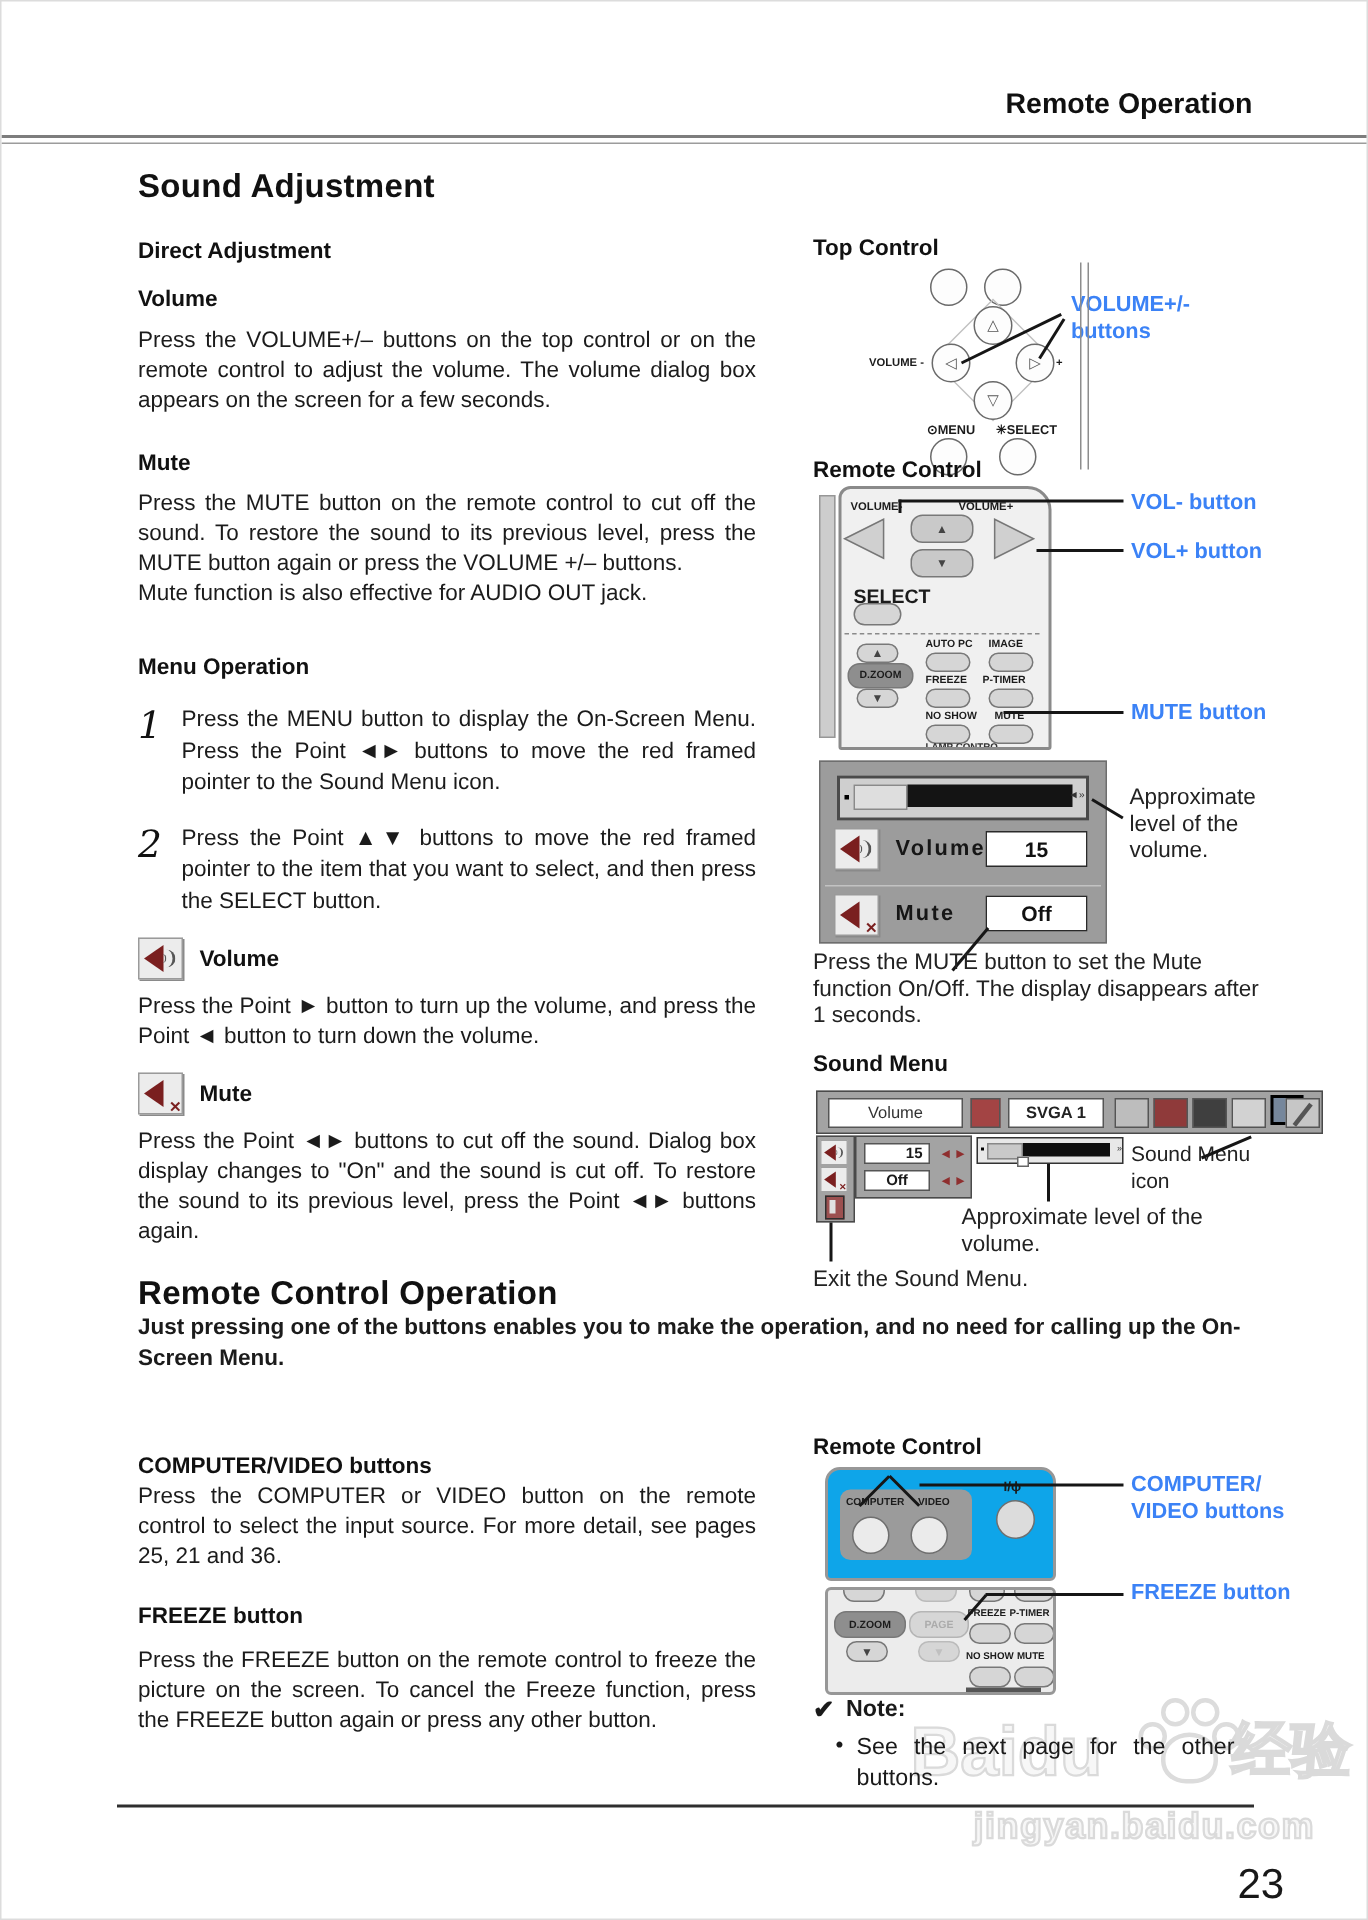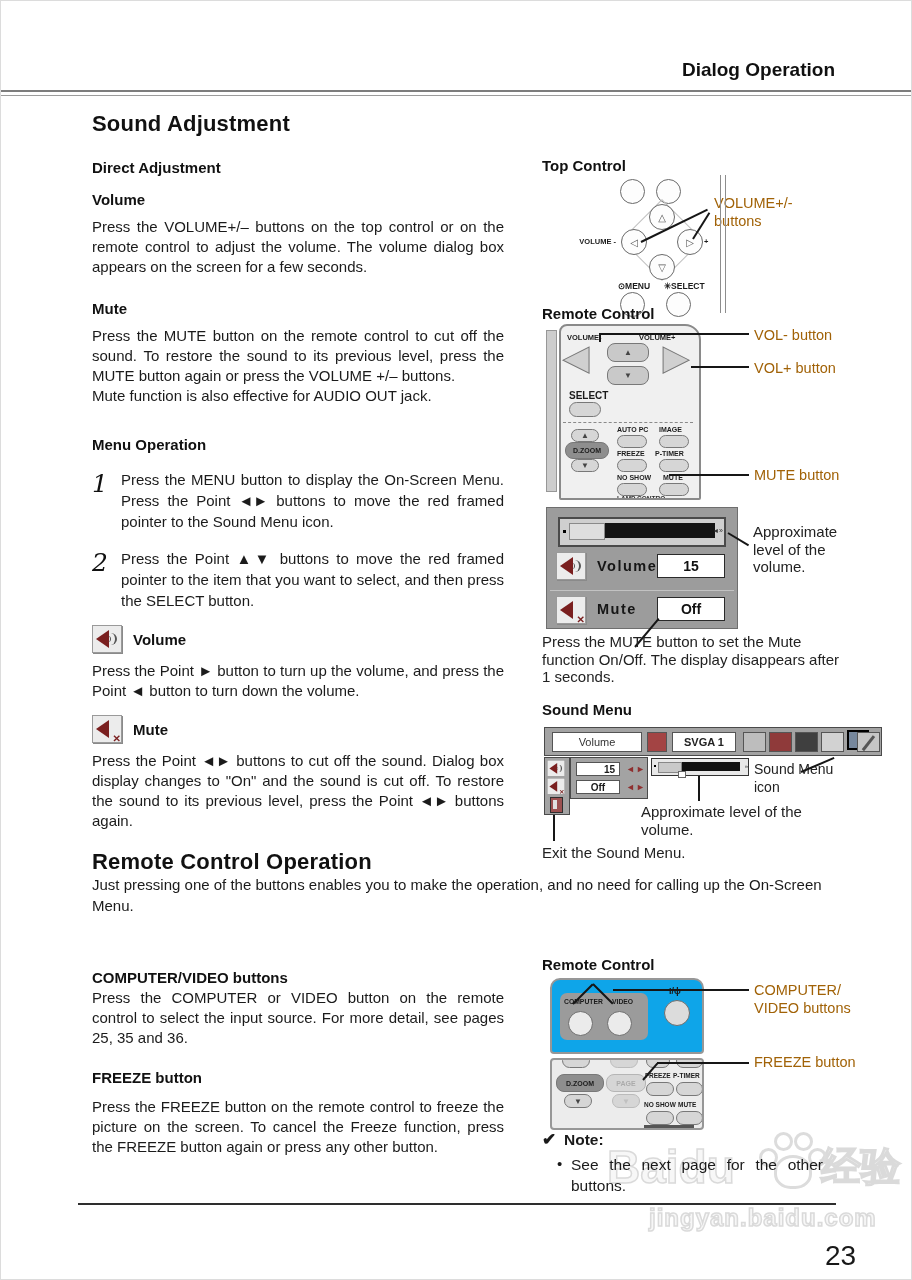--- a/index.html
+++ b/index.html
@@ -7,21 +7,21 @@
         font-family:"Liberation Sans", sans-serif;color:#1a1a1a;
         border:1px solid #dcdcdc;box-sizing:border-box;overflow:hidden;}
   .abs{position:absolute;}
   .b{font-weight:700;}
   .h1{font-size:22px;font-weight:700;color:#111;letter-spacing:.2px;margin:0;}
   .h3{font-size:15px;font-weight:700;color:#111;margin:0;}
   .p{font-size:15px;line-height:20px;color:#1b1b1b;text-align:justify;margin:0;}
   .pn{font-size:15px;line-height:20px;color:#1b1b1b;margin:0;}
   .small{font-size:15px;line-height:17.5px;color:#222;}
   .lbl{position:absolute;font-weight:700;color:#161616;white-space:nowrap;}
-  .callout{position:absolute;font-size:14.5px;font-weight:400;color:#a16207;white-space:nowrap;}
+  .callout{position:absolute;font-size:14.5px;font-weight:700;color:#3b82f6;white-space:nowrap;}
   .callout-r{position:absolute;font-size:14px;color:#222;white-space:nowrap;}
   .cl{position:absolute;height:2px;background:#161616;transform-origin:0 50%;}
   .vline{position:absolute;width:1.5px;background:#161616;}
   .hline{position:absolute;height:1.5px;background:#161616;}
   .c{position:absolute;border-radius:50%;border:1.5px solid #6a6a6a;background:#fdfdfd;
      display:flex;align-items:center;justify-content:center;font-size:10px;color:#555;}
   .pill{position:absolute;border:1px solid #787878;border-radius:8px;background:#d6d6d6;
         display:flex;align-items:center;justify-content:center;color:#444;font-size:8px;}
   .rlabel{position:absolute;font-size:7px;font-weight:700;color:#1b1b1b;white-space:nowrap;}
   
@@ -58,21 +58,21 @@
         <span class="abs" style="left:15px;top:1px;width:13px;height:13px;border:3px solid #dcdcdc;border-radius:50%;"></span>
         <span class="abs" style="left:35px;top:1px;width:13px;height:13px;border:3px solid #dcdcdc;border-radius:50%;"></span>
         <span class="abs" style="left:49px;top:17px;width:13px;height:13px;border:3px solid #dcdcdc;border-radius:50%;"></span>
         <span class="abs" style="left:15px;top:24px;width:32px;height:28px;border:3px solid #dcdcdc;border-radius:50% 50% 44% 44%;"></span>
       </span>
       <span class="wm" style="font-size:40px;margin-left:86px;">经验</span>
     </div>
     <div class="wm" style="font-size:24px;margin:10px 0 0 42px;letter-spacing:1px;">jingyan.baidu.com</div>
   </div>
 
-  <div class="abs b" style="right:76px;top:58px;font-size:19px;color:#101010;z-index:1;">Dialog Operation</div>
+  <div class="abs b" style="right:76px;top:58px;font-size:19px;color:#101010;z-index:1;">Remote Operation</div>
   <div class="abs" style="left:0;top:89px;width:912px;height:3px;border-top:2px solid #7d7d7d;border-bottom:1px solid #9c9c9c;z-index:1;"></div>
 
   <div class="abs" style="left:91px;top:110px;width:412px;z-index:1;">
     <h1 class="h1" style="margin-bottom:22px;">Sound Adjustment</h1>
     <h3 class="h3" style="margin-bottom:15px;">Direct Adjustment</h3>
     <h3 class="h3" style="margin-bottom:9px;">Volume</h3>
     <p class="p">Press the VOLUME+/– buttons on the top control or on the remote control to adjust the volume.  The volume dialog box appears on the screen for a few seconds.</p>
     <h3 class="h3" style="margin-top:23px;margin-bottom:9px;">Mute</h3>
     <p class="p">Press the MUTE button on the remote control to cut off the sound.  To restore the sound to its previous level, press the MUTE button again or press the VOLUME +/– buttons.</p>
     <p class="pn">Mute function is also effective for AUDIO OUT jack.</p>
@@ -101,26 +101,26 @@
           <span class="spk-tri"></span>
           <span class="spk-x">✕</span>
         </span>
       <span class="h3">Mute</span>
     </div>
     <p class="p" style="margin-top:8px;">Press the Point ◄► buttons to cut off the sound.  Dialog box display changes to "On" and the sound is cut off.  To restore the sound to its previous level, press the Point ◄► buttons again.</p>
   </div>
 
   <div class="abs" style="left:91px;top:848px;width:746px;z-index:1;">
     <h1 class="h1">Remote Control Operation</h1>
-    <p class="pn" style="line-height:20.5px;">Just pressing one of the buttons enables you to make the operation, and no need for calling up the On-Screen Menu.</p>
+    <p class="pn" style="line-height:20.5px;font-weight:bold;">Just pressing one of the buttons enables you to make the operation, and no need for calling up the On-Screen Menu.</p>
   </div>
 
   <div class="abs" style="left:91px;top:968px;width:412px;z-index:1;">
     <h3 class="h3" style="margin-bottom:2px;">COMPUTER/VIDEO buttons</h3>
-    <p class="p">Press the COMPUTER or VIDEO button on the remote control to select the input source.  For more detail, see pages 25, 35 and 36.</p>
+    <p class="p">Press the COMPUTER or VIDEO button on the remote control to select the input source.  For more detail, see pages 25, 21 and 36.</p>
     <h3 class="h3" style="margin-top:21px;margin-bottom:11px;">FREEZE button</h3>
     <p class="p">Press the FREEZE button on the remote control to freeze the picture on the screen.  To cancel the Freeze function, press the FREEZE button again or press any other button.</p>
   </div>
 
   <div class="abs h3" style="left:541px;top:156px;z-index:1;">Top Control</div>
   <div class="abs" style="left:593px;top:178px;width:180px;height:132px;z-index:1;">
     <span class="c" style="left:26px;top:0;width:23px;height:23px;"></span>
     <span class="c" style="left:62px;top:0;width:23px;height:23px;"></span>
     <span class="abs" style="left:39px;top:32px;width:56px;height:56px;border:1px solid #c2c2c2;transform:rotate(45deg);"></span>
     <span class="c" style="left:55px;top:25px;width:24px;height:24px;">
@@ -155,21 +155,21 @@
       <span class="rlabel" style="left:6px;top:7px;font-size:7.5px;">VOLUME-</span>
       <span class="rlabel" style="left:78px;top:7px;font-size:7.5px;">VOLUME+</span>
       <span class="abs" style="left:2px;top:14px;font-size:34px;line-height:34px;color:#d0d0d0;-webkit-text-stroke:1px #777;">◀</span>
       <span class="abs" style="left:102px;top:14px;font-size:34px;line-height:34px;color:#d0d0d0;-webkit-text-stroke:1px #777;">▶</span>
       <span class="pill" style="left:46px;top:17px;width:40px;height:17px;background:#c9c9c9;">
           <span>▲</span>
         </span>
       <span class="pill" style="left:46px;top:40px;width:40px;height:17px;background:#c9c9c9;">
           <span>▼</span>
         </span>
-      <span class="rlabel" style="left:8px;top:64px;font-size:10px;">SELECT</span>
+      <span class="rlabel" style="left:8px;top:64px;font-size:13px;">SELECT</span>
       <span class="pill" style="left:8px;top:76px;width:30px;height:13px;"></span>
       <span class="abs" style="left:2px;top:96px;width:130px;border-top:1.5px dashed #8a8a8a;"></span>
       <span class="pill" style="left:10px;top:103px;width:26px;height:11px;">
           <span>▲</span>
         </span>
       <span class="pill" style="left:4px;top:116px;width:42px;height:15px;background:#8e8e8e;border-radius:8px;">
           <span class="rlabel" style="position:static;">D.ZOOM</span>
         </span>
       <span class="pill" style="left:10px;top:133px;width:26px;height:11px;">
           <span>▼</span>

